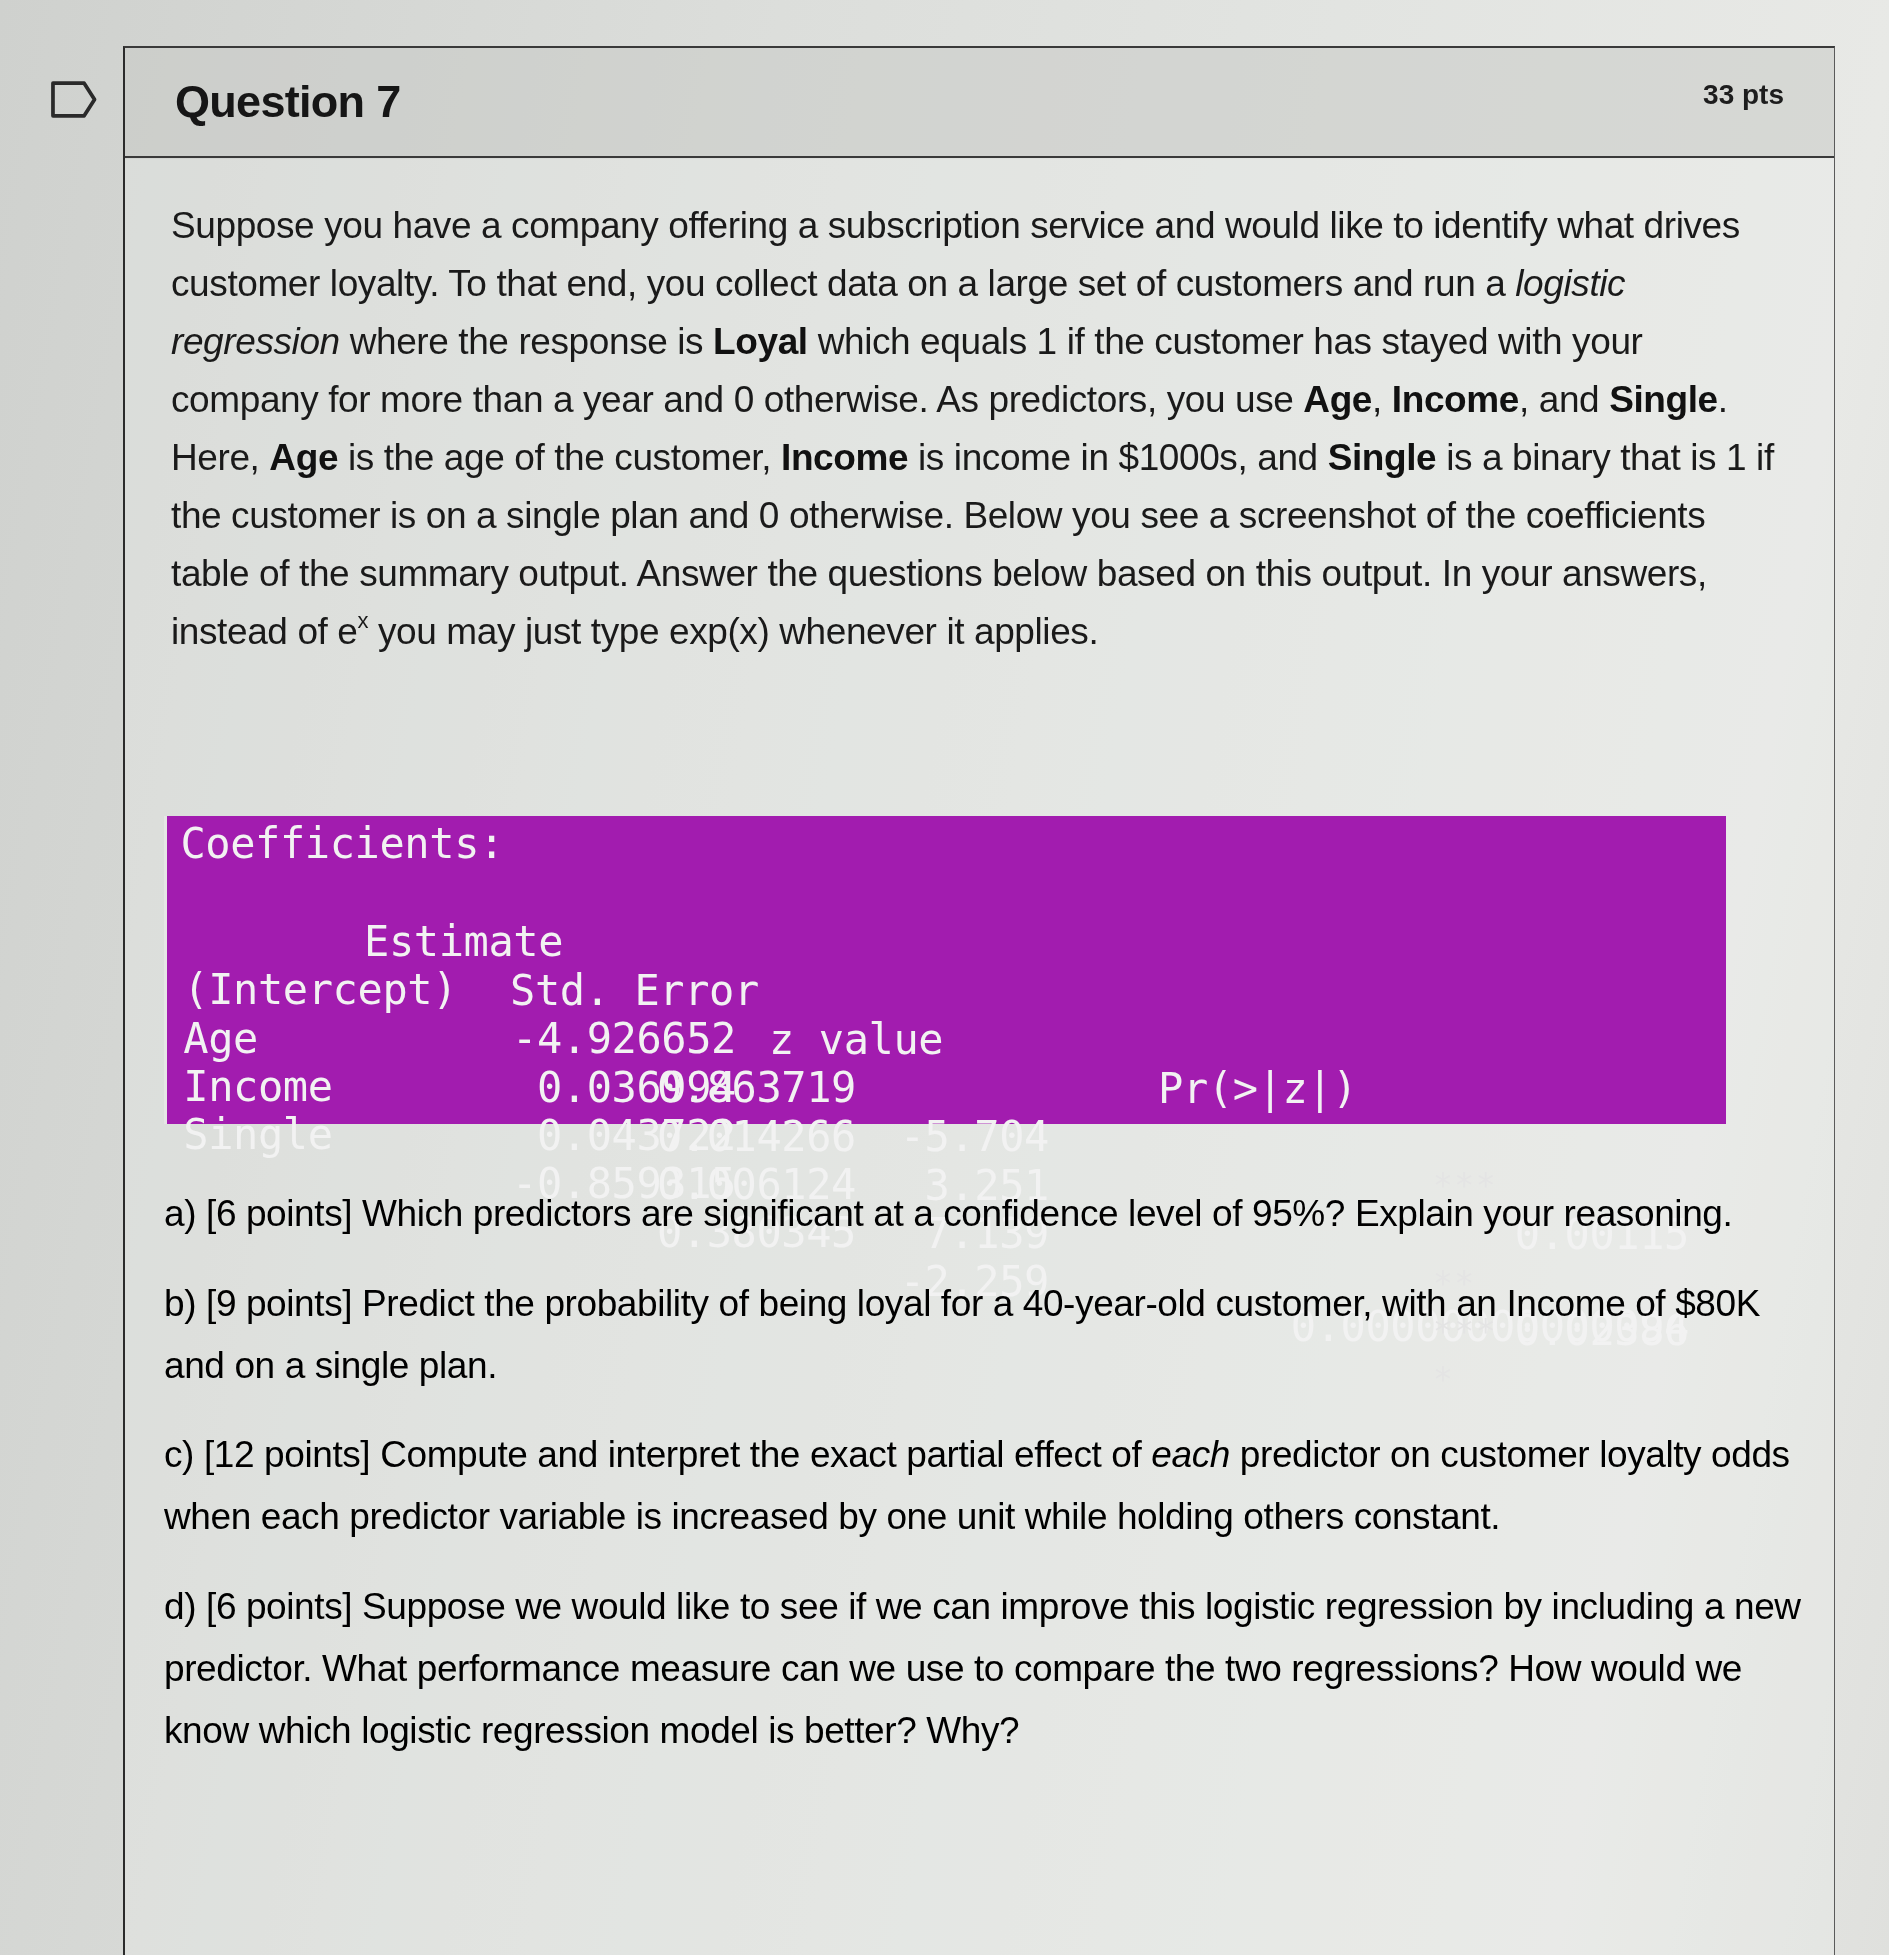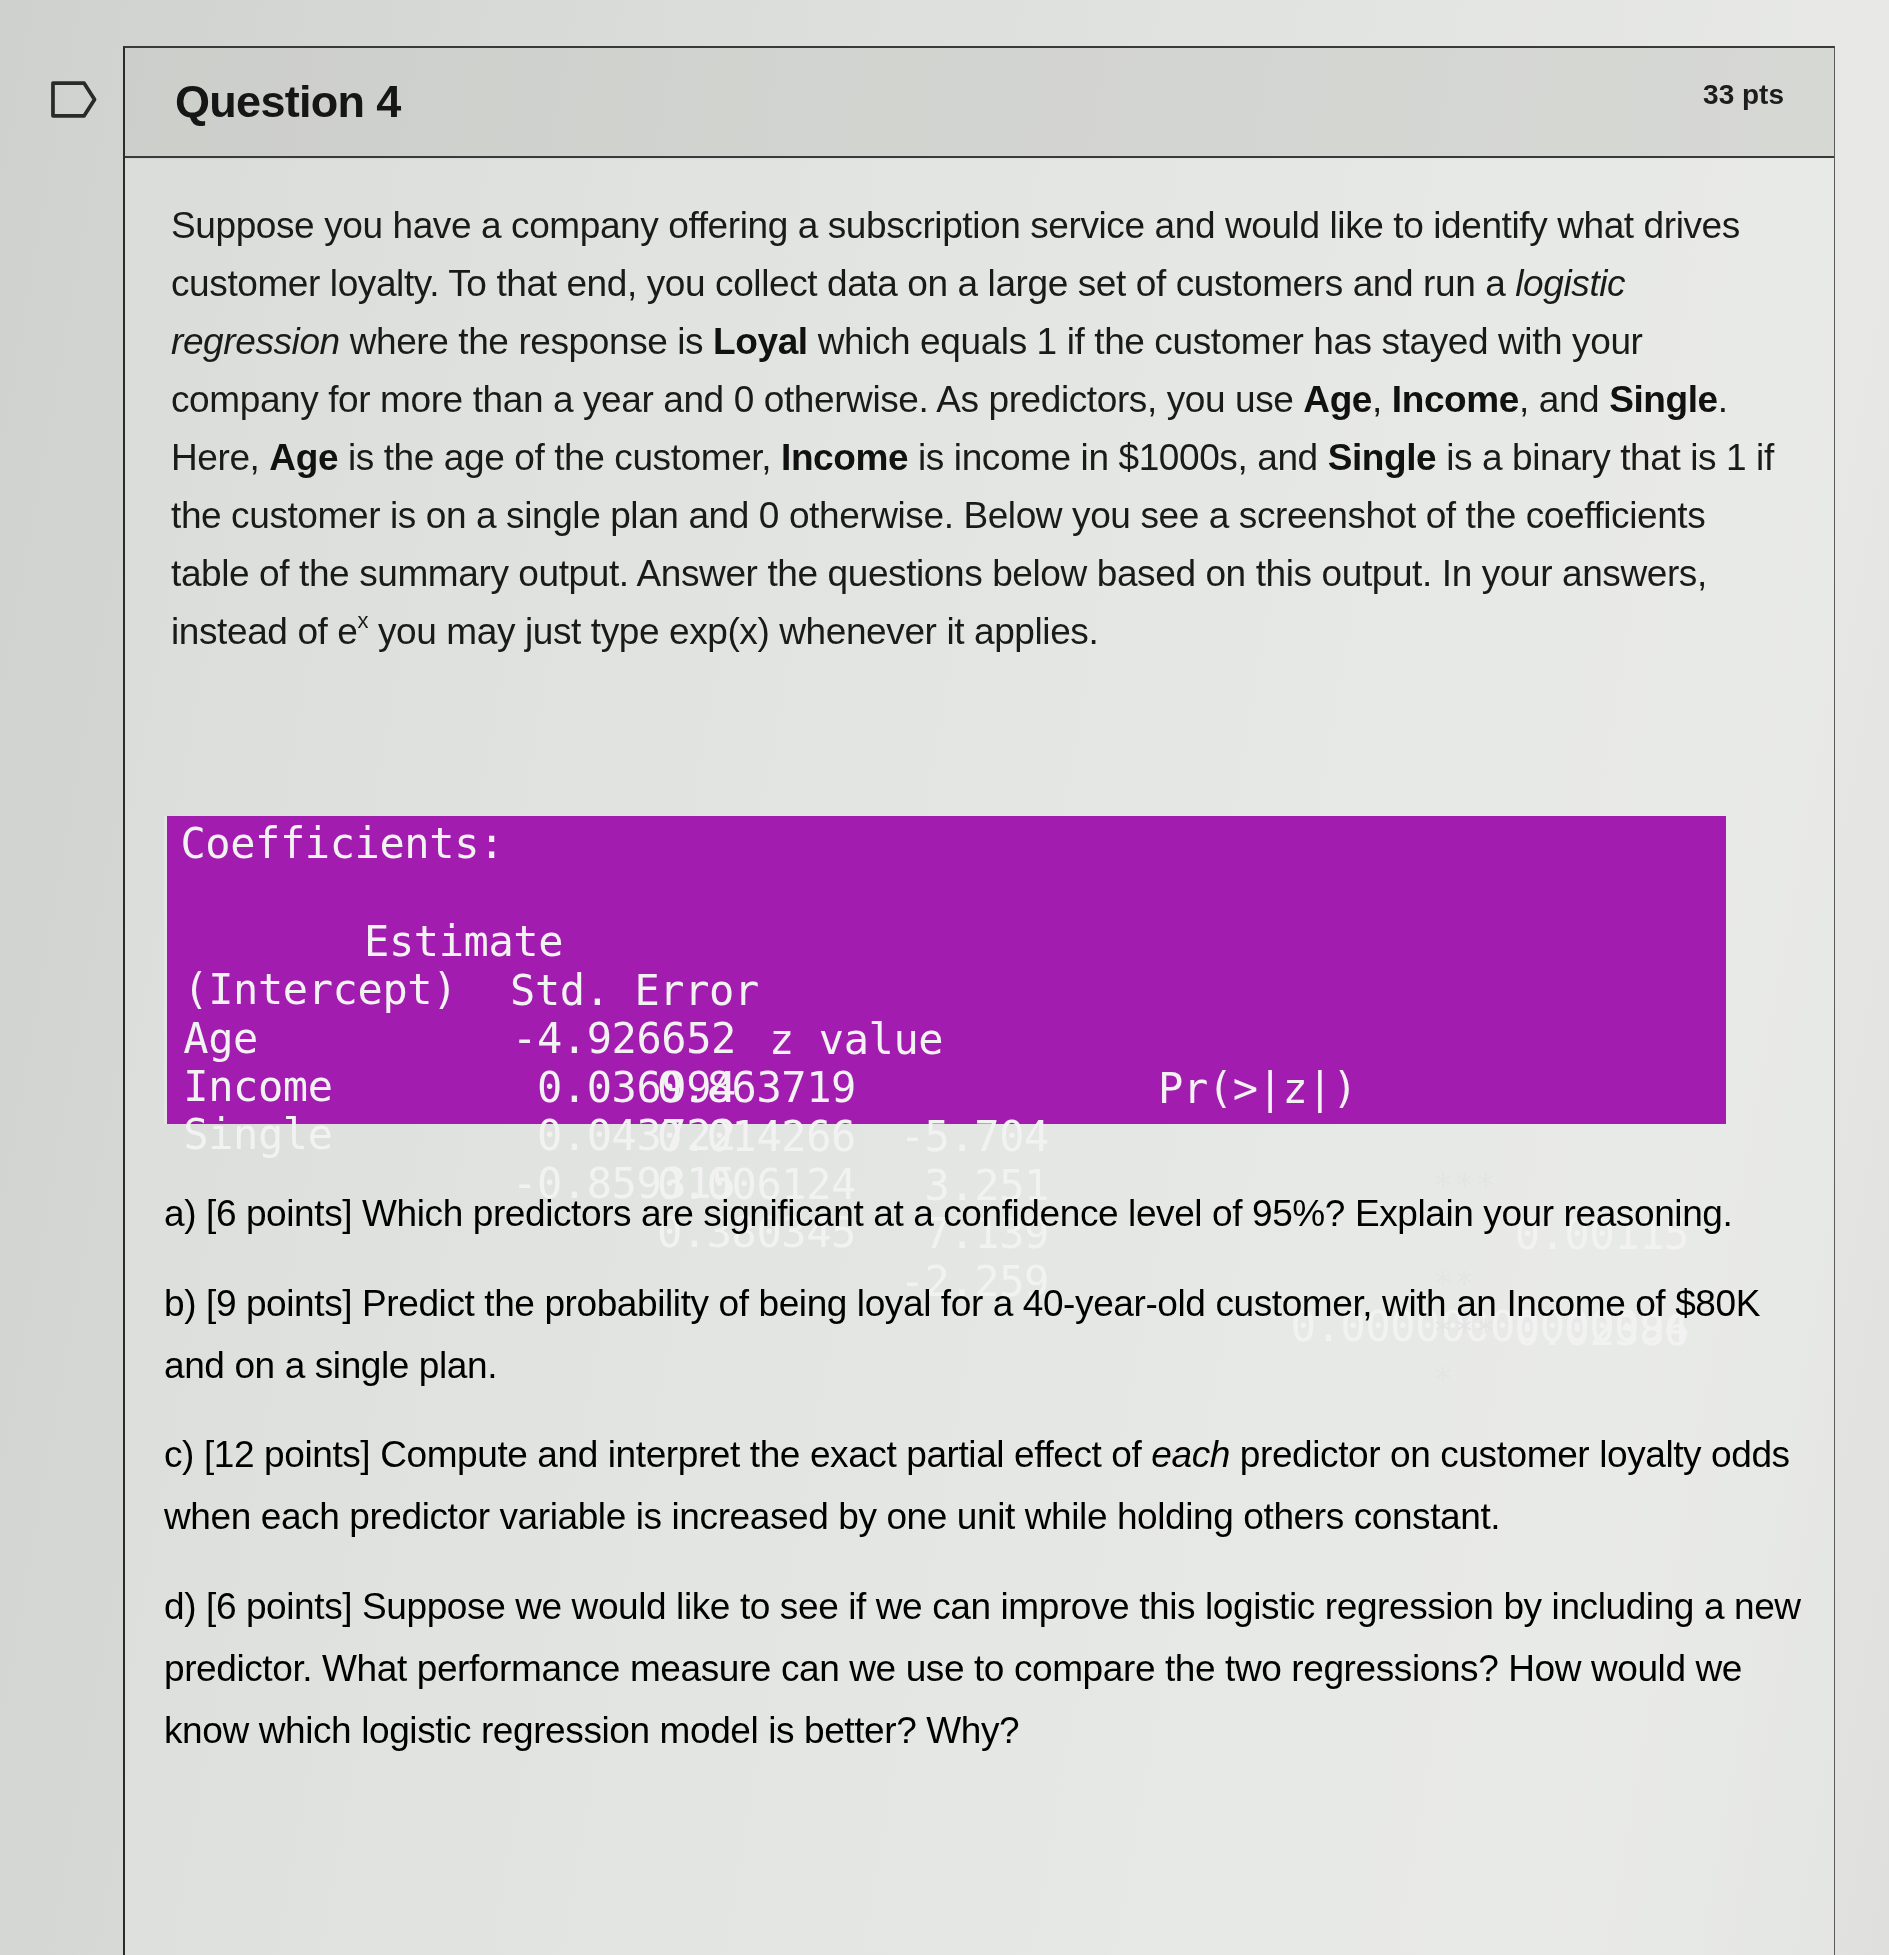--- a/index.html
+++ b/index.html
@@ -134,21 +134,21 @@
 <body>
 
 <div class="page-bg"></div>
 
 <svg class="flag-icon" viewBox="0 0 66 52">
   <path d="M4 4 H46 L60 26 L46 48 H4 Z" fill="none" stroke="#2a2a2a" stroke-width="5" stroke-linejoin="round"></path>
 </svg>
 
 <div class="card">
   <div class="card-header">
-    <div class="q-title">Question 4</div>
+    <div class="q-title">Question 7</div>
     <div class="q-points">33 pts</div>
   </div>
 
   <div class="card-body"></div>
 
   <div class="intro">
     <span>Suppose you have a company offering a subscription service and would like to identify what drives customer loyalty. To that end, you collect data on a large set of customers and run a </span><i>logistic regression</i><span> where the response is </span><b>Loyal</b><span> which equals 1 if the customer has stayed with your company for more than a year and 0 otherwise. As predictors, you use </span><b>Age</b><span>, </span><b>Income</b><span>, and </span><b>Single</b><span>. Here, </span><b>Age</b><span> is the age of the customer, </span><b>Income</b><span> is income in $1000s, and </span><b>Single</b><span> is a binary that is 1 if the customer is on a single plan and 0 otherwise. Below you see a screenshot of the coefficients table of the summary output. Answer the questions below based on this output. In your answers, instead of e</span><sup>x</sup><span> you may just type exp(x) whenever it applies.</span>
   </div>
 
   <div class="code-block">

